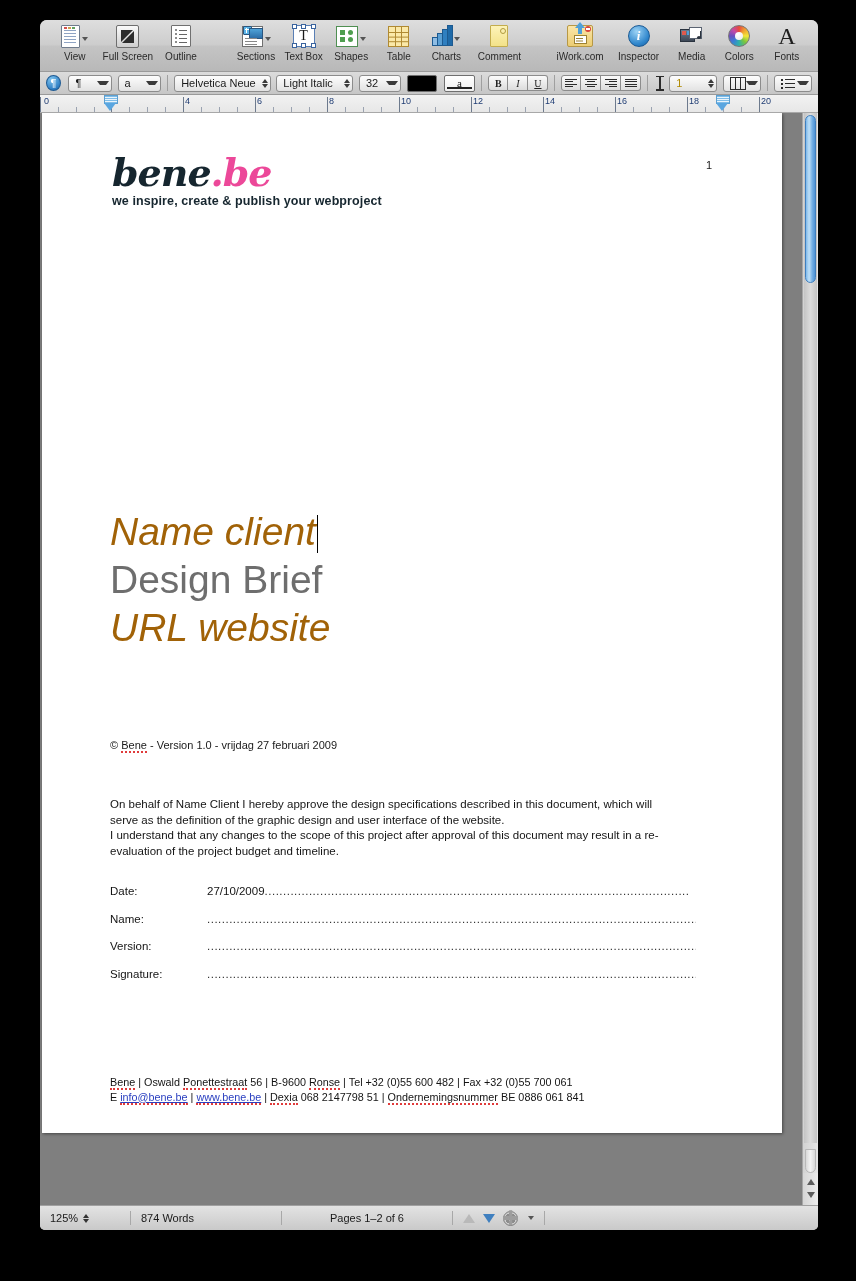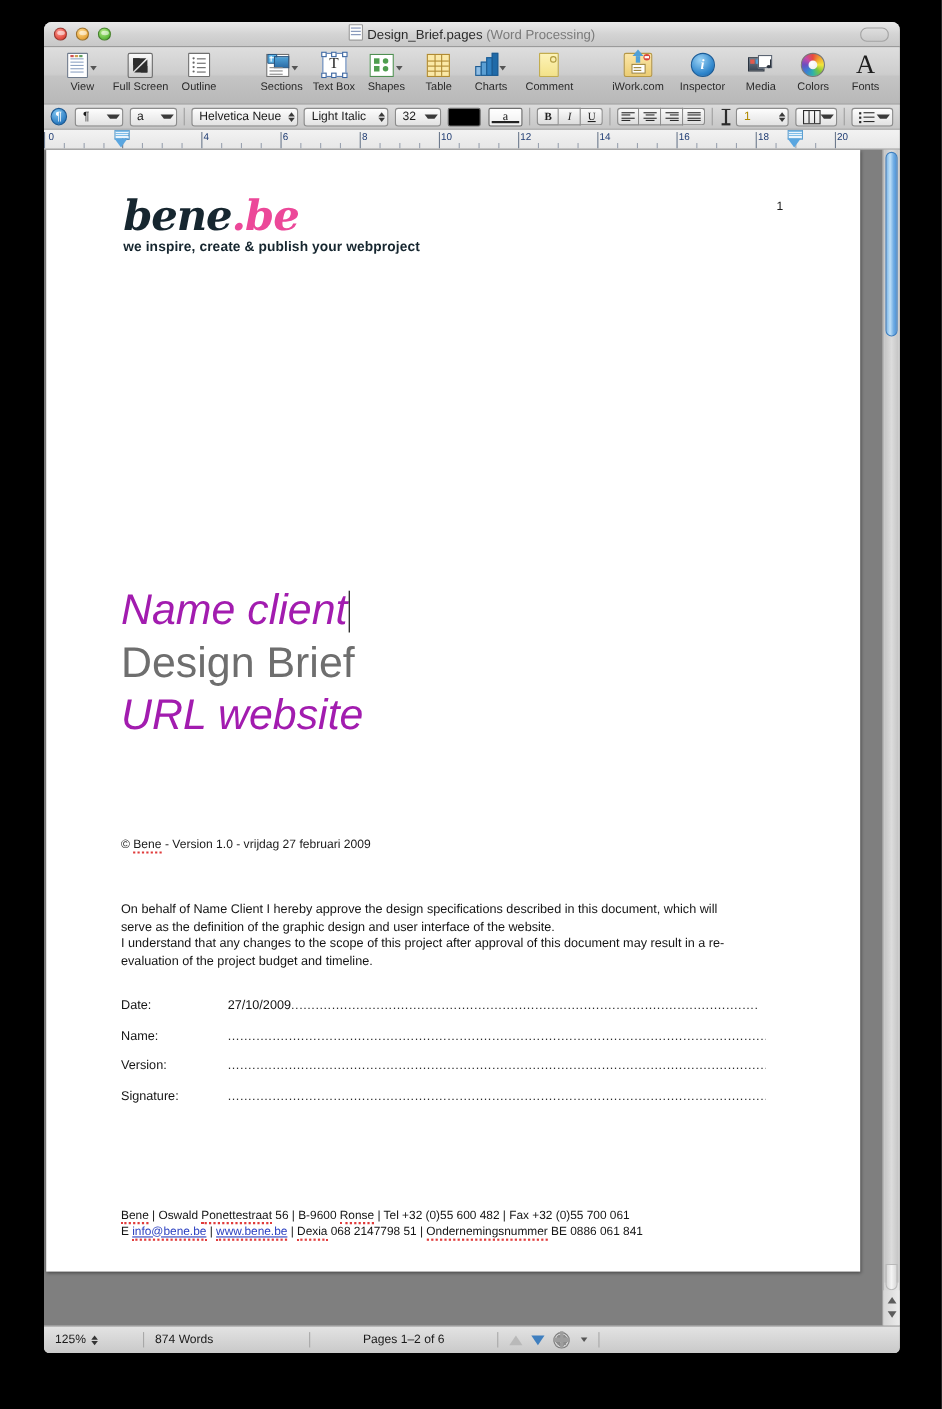--- a/index.html
+++ b/index.html
@@ -374,21 +374,21 @@
     font-weight: bold; font-size: 12.5px;
     color: #16262f; margin-top: 1px; letter-spacing: .1px;
   }
 
   .title-block { position:absolute; left:68px; top:395px; }
   .title-block .ln {
     font-size: 39px; line-height: 48px;
     font-weight: 300;
     font-family: "Liberation Sans", sans-serif;
   }
-  .title-block .ln.it { font-style: italic; color:#a21caf; }
+  .title-block .ln.it { font-style: italic; color:#a16207; }
   .title-block .ln.gray { color:#6e6e6e; }
   .caretbar {
     display:inline-block; width:1px; height:38px;
     background:#000; vertical-align:-8px; margin-left:1px;
   }
 
   .copyline {
     position:absolute; left:68px; top:626px;
     font-size: 11px; color:#1a1a1a;
   }
@@ -412,32 +412,20 @@
     position:absolute; left:68px; top:962px; width:600px;
     font-size: 10.8px; line-height: 14.5px; color:#141414;
   }
   .footer a { color:#2a3fc0; text-decoration: underline; }
 </style>
 </head>
 <body>
 
 <div id="app-window">
 
-  <div class="titlebar">
-    <div class="traffic">
-      <div class="tl close"></div>
-      <div class="tl min"></div>
-      <div class="tl max"></div>
-    </div>
-    <div class="title-center">
-      <span class="docicon"></span><span>Design_Brief.pages</span>
-      <span class="title-suffix">(Word Processing)</span>
-    </div>
-    <div class="title-right-pill"></div>
-  </div>
 
   <div class="toolbar">
 
     <div style="width:12px"></div>
 
     <div class="tb-item">
       <span class="tb-icon">
         <span class="gl gl-doc">
             <i></i>
             <b></b>

